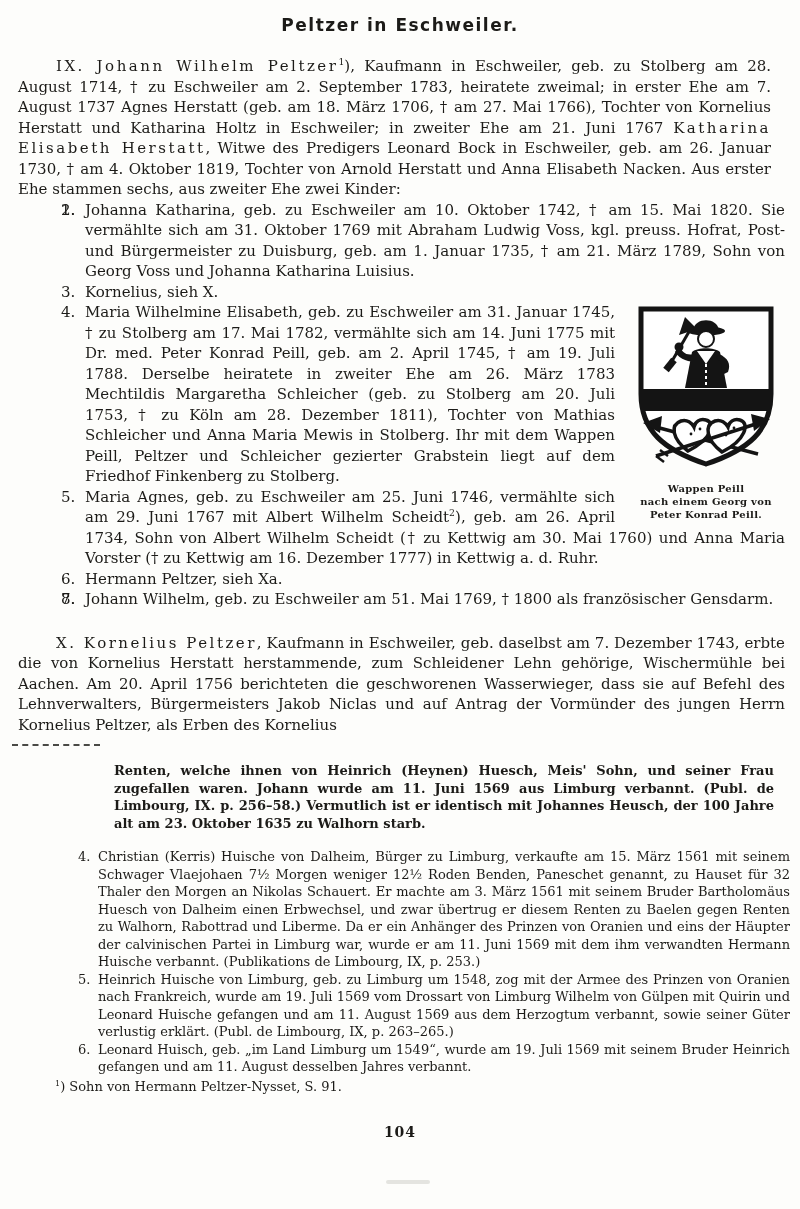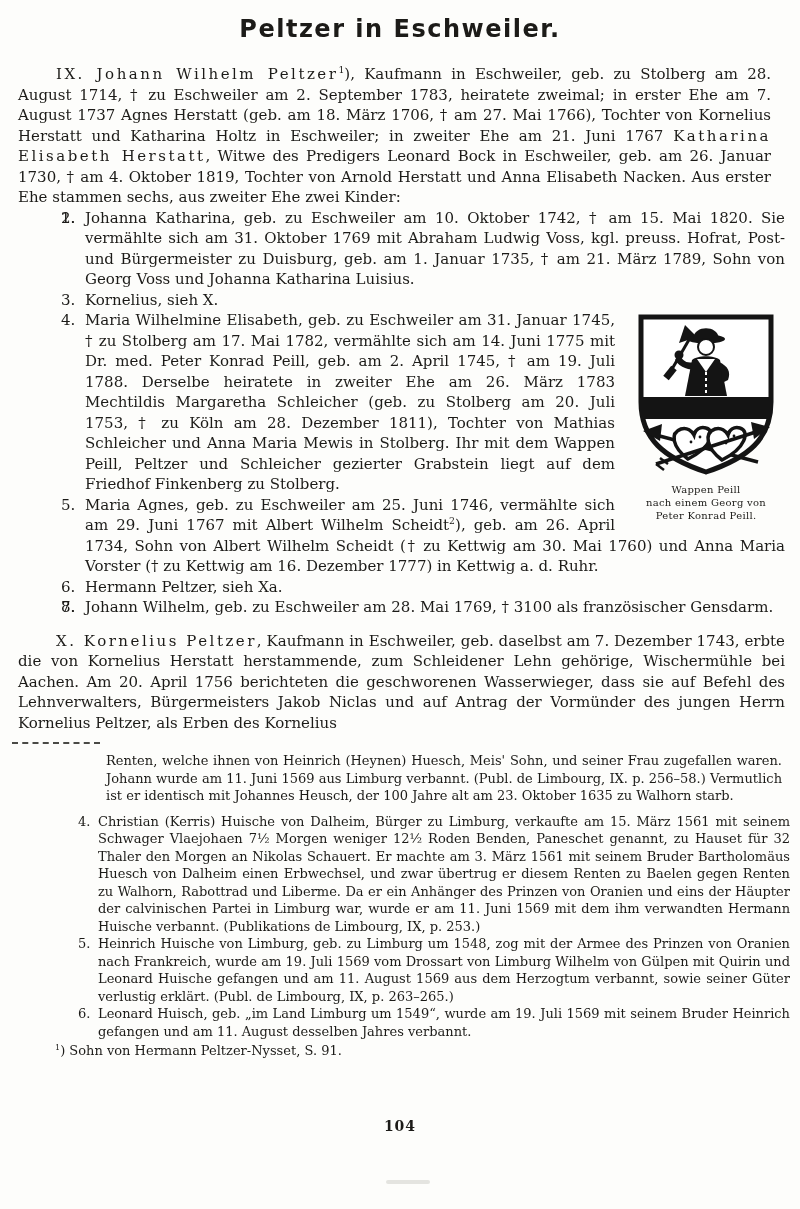--- a/index.html
+++ b/index.html
@@ -11,72 +11,72 @@
     color:#1c1b18;
     font-family:"DejaVu Serif", serif;
     overflow:hidden;
     box-sizing:border-box;
   }
   .title {
     padding-top:15px;
     text-align:center;
     font-family:"DejaVu Sans", sans-serif;
     font-weight:bold;
-    font-size:24px;
+    font-size:17px;
     letter-spacing:1.5px;
   }
   .bodytext { font-size:15px; line-height:20.5px; text-align:justify; }
   .para-ix { margin:21px 29px 0 18px; text-indent:38px; }
-  .para-x  { margin:13px 15px 0 18px; text-indent:38px; }
+  .para-x  { margin:23px 15px 0 18px; text-indent:38px; }
   .mainlist { margin:0 15px 0 61px; }
   .li { position:relative; padding-left:24px; text-align:justify; }
   .li-num { position:absolute; left:0; top:0; }
   .sperr { letter-spacing:2.5px; }
   sup { font-size:62%; line-height:0; }
 
   .crest {
     float:right;
     width:158px;
     margin:2px 0 2px 12px;
     text-align:center;
   }
   .crest svg { display:block; margin:0 auto; }
   .crest-caption {
-    margin-top:5px;
+    margin-top:12px;
     font-size:10px;
-    font-weight:normal;
+    font-weight:bold;
     line-height:13px;
     letter-spacing:0.3px;
   }
 
   .fn-sep {
     border:none;
     border-top:2px dashed #4a4a46;
     width:88px;
     margin:9px 0 7px 12px;
   }
   .fnblock {
     margin:0 10px 0 78px;
     font-size:13px;
     line-height:17.5px;
     text-align:justify;
   }
-  .fn-cont { margin:8px; padding-left:20px; }
+  .fn-cont { margin:16px; padding-left:20px;font-weight:bold; }
   .fn-item { position:relative; padding-left:20px; }
   .fn-num { position:absolute; left:0; top:0; }
 
   .pagefoot {
     margin:2px 12px 0 12px;
     font-size:13px;
     line-height:18px;
     text-align:justify;
     text-indent:43px;
   }
   .pageno {
-    margin-top:58px;
+    margin-top:28px;
     text-align:center;
     font-size:14px;
     font-weight:bold;
     letter-spacing:1px;
   }
   .smudge {
     position:absolute;
     left:386px; top:1180px;
     width:44px; height:4px;
     background:#e4e4e0;
@@ -160,21 +160,21 @@
 
     <div class="li">
       <span class="li-num">6.</span><span><span>Hermann Peltzer, sieh Xa.</span></span>
     </div>
 
     <div class="li">
       <span class="li-num">7.</span>
     </div>
 
     <div class="li">
-      <span class="li-num">8.</span><span><span>Johann Wilhelm, geb. zu Eschweiler am 28. Mai 1769, † 3100 als französischer Gensdarm.</span></span>
+      <span class="li-num">8.</span><span><span>Johann Wilhelm, geb. zu Eschweiler am 51. Mai 1769, † 1800 als französischer Gensdarm.</span></span>
     </div>
   </div>
 
   <p class="bodytext para-x"><span class="sperr">X. Kornelius Peltzer</span><span>, Kaufmann in Eschweiler, geb. daselbst am 7. Dezember 1743, erbte die von Kornelius Herstatt herstammende, zum Schleidener Lehn gehörige, Wischermühle bei Aachen.  Am 20. April 1756 berichteten die geschworenen Wasserwieger, dass sie auf Befehl des Lehnverwalters, Bürgermeisters Jakob Niclas und auf Antrag der Vormünder des jungen Herrn Kornelius Peltzer, als Erben des Kornelius</span></p>
 
   <hr class="fn-sep">
 
   <div class="fnblock">
     <p class="fn-cont"><span>Renten, welche ihnen von Heinrich (Heynen) Huesch, Meis' Sohn, und seiner Frau zugefallen waren. Johann wurde am 11. Juni 1569 aus Limburg verbannt. (Publ. de Limbourg, IX. p. 256–58.) Vermutlich ist er identisch mit Johannes Heusch, der 100 Jahre alt am 23. Oktober 1635 zu Walhorn starb.</span></p>
     <div class="fn-item">

